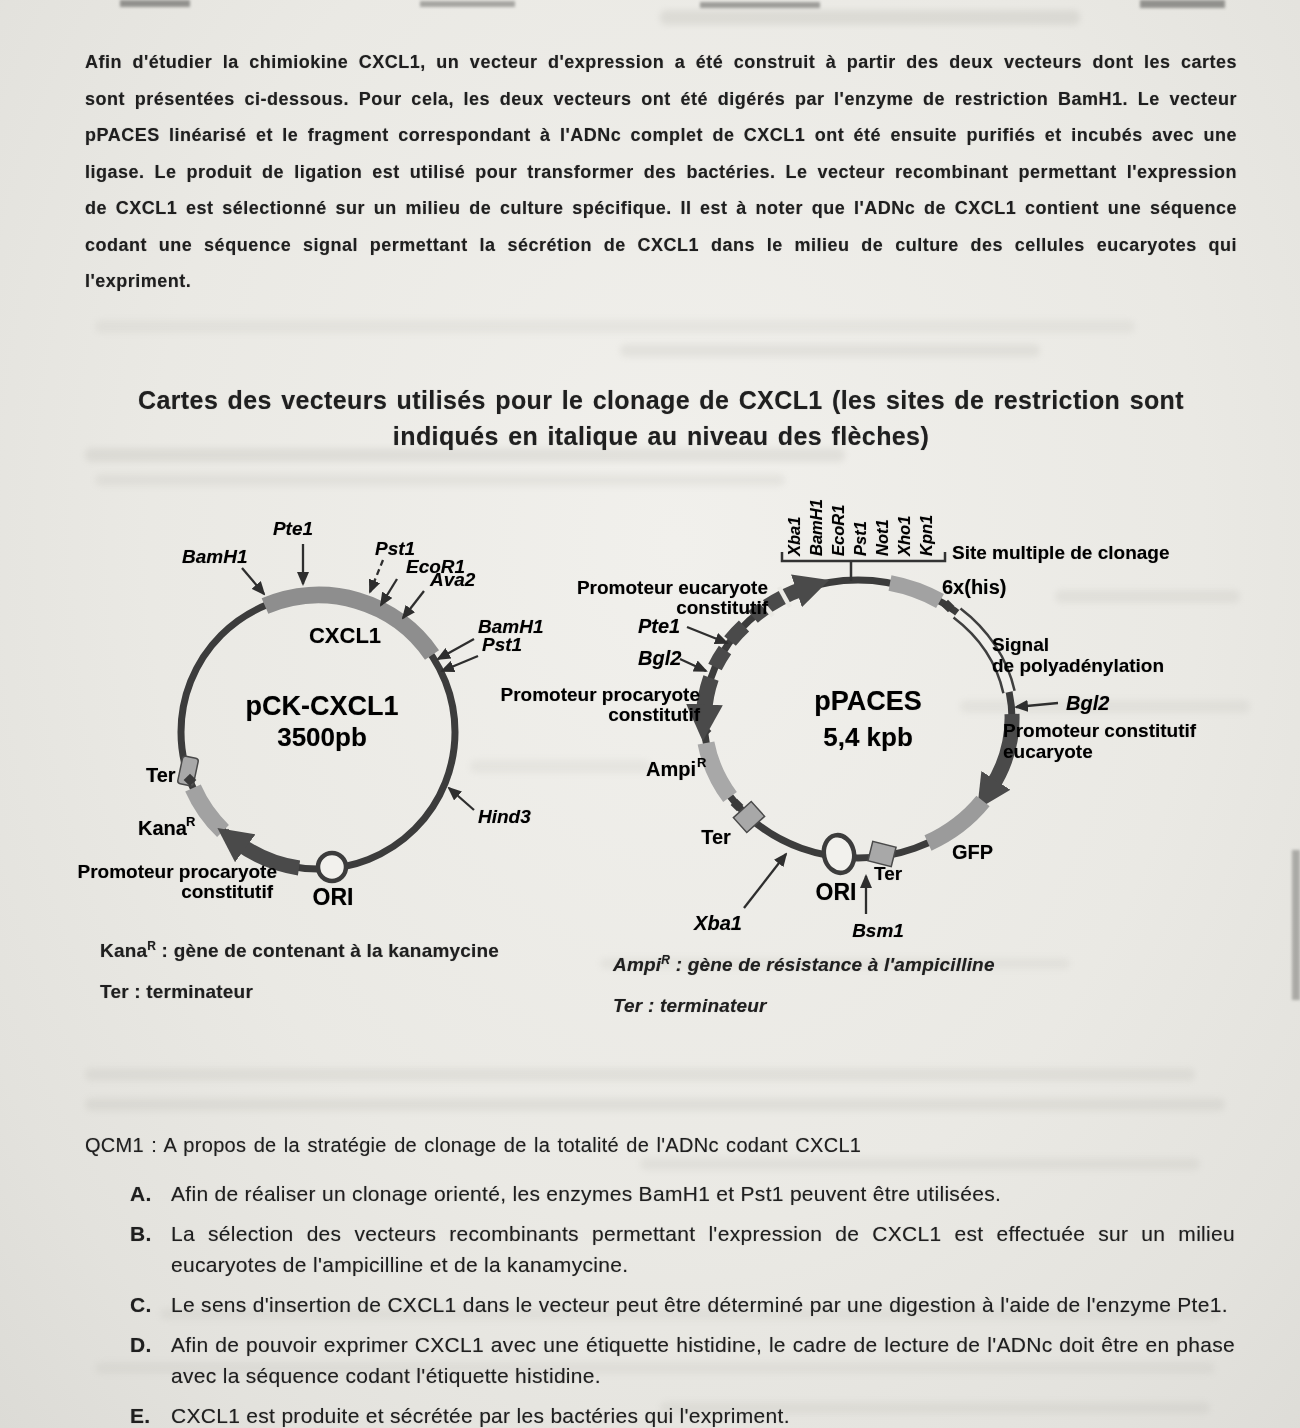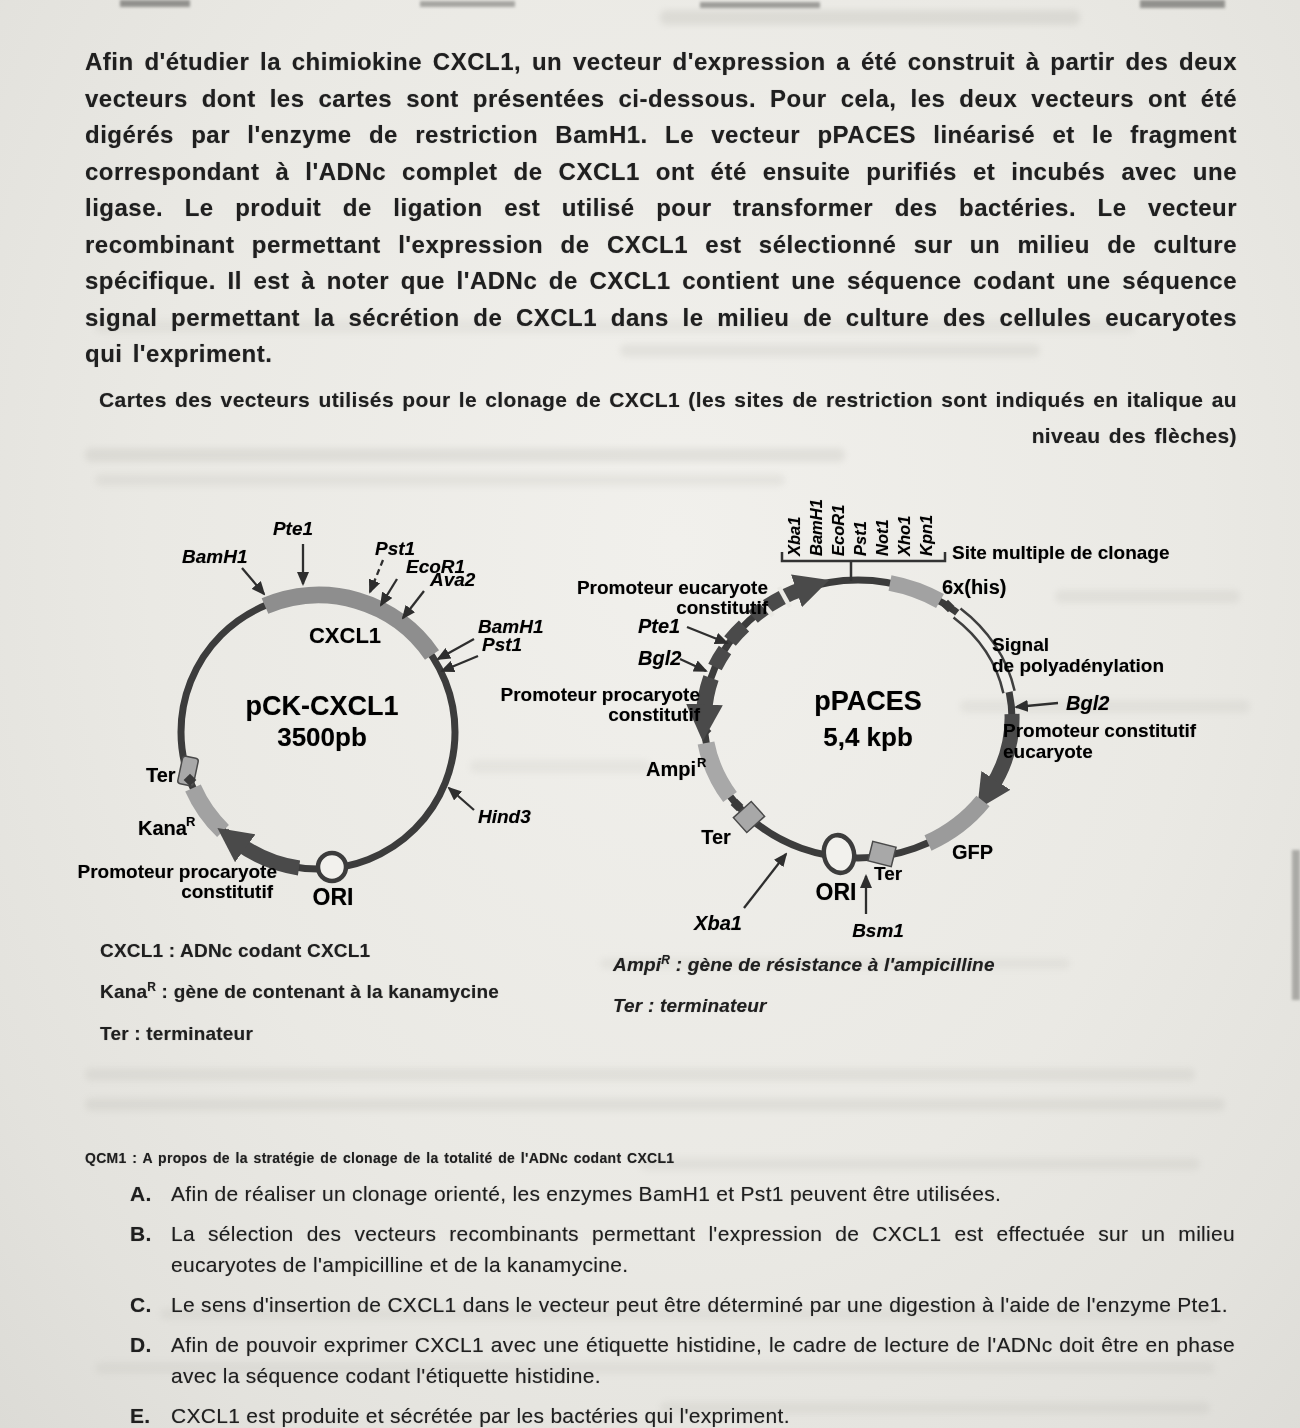--- a/index.html
+++ b/index.html
@@ -4,36 +4,36 @@
 <style>
   html,body{margin:0;padding:0;background:#cfcec9;}
   .page{
     position:relative;width:1300px;height:1428px;overflow:hidden;
     font-family:"Liberation Sans",sans-serif;color:#1f1f1f;
     background:radial-gradient(ellipse at 52% 38%, #f1f0ec 0%, #eae9e4 55%, #e3e2dd 82%, #dcdbd6 100%);
   }
   .txt{text-shadow:0 0 1px rgba(45,45,45,.45);}
   .intro{
     position:absolute;left:85px;top:44px;width:1152px;
-    font-size:24px;font-weight:bold;line-height:36.5px;text-align:justify;
+    font-size:18px;font-weight:bold;line-height:36.5px;text-align:justify;
     letter-spacing:.5px;word-spacing:3px;
   }
   .maps-heading{
     position:absolute;left:85px;top:382px;width:1152px;
-    font-size:21px;font-weight:bold;line-height:36px;text-align:right;
+    font-size:25px;font-weight:bold;line-height:36px;text-align:center;
     letter-spacing:.4px;word-spacing:2px;
   }
   .diagram{position:absolute;left:0;top:480px;width:1300px;height:470px;}
   .legend{position:absolute;font-size:19px;font-weight:600;line-height:36px;letter-spacing:.2px;}
   .legend-left{left:100px;top:928px;width:480px;}
   .legend-right{left:613px;top:942px;width:560px;font-style:italic;}
   .legend sup{font-size:12px;}
   .qcm-title{
     position:absolute;left:85px;top:1134px;width:1160px;
-    font-size:14px;font-weight:bold;letter-spacing:.3px;word-spacing:1.5px;margin-top:16px;
+    font-size:20px;font-weight:normal;letter-spacing:.3px;word-spacing:1.5px;
   }
   .options{position:absolute;left:130px;top:1178px;width:1105px;}
   .option{display:flex;margin-bottom:9px;font-size:21px;line-height:31px;letter-spacing:.3px;}
   .option .letter{width:41px;flex:0 0 41px;font-weight:bold;}
   .option .otext{flex:1;text-align:justify;}
   
   .bleed{position:absolute;background:#98978f;filter:blur(3px);border-radius:6px;pointer-events:none;}
   .edge{position:absolute;background:#3e3e3c;filter:blur(1.5px);pointer-events:none;}
   svg text{text-shadow:0 0 1px rgba(45,45,45,.4);}
 </style>
@@ -206,21 +206,20 @@
       <text x="992" y="192" font-size="19" font-weight="600">de polyadénylation</text>
 
       <text x="942" y="114" font-size="20" font-weight="bold">6x(his)</text>
 
       <text x="868" y="230" text-anchor="middle" font-size="27" font-weight="bold">pPACES</text>
       <text x="868" y="266" text-anchor="middle" font-size="26" font-weight="bold">5,4 kpb</text>
     </g>
   </svg>
 
   <div class="legend legend-left txt">
-    <div><span>CXCL1 : ADNc codant CXCL1</span><sup></sup><span></span></div>
     <div><span>Kana</span><sup>R</sup><span> : gène de contenant à la kanamycine</span></div>
     <div><span>Ter : terminateur</span><sup></sup><span></span></div>
   </div>
   <div class="legend legend-right txt">
     <div><span>Ampi</span><sup>R</sup><span> : gène de résistance à l'ampicilline</span></div>
     <div><span>Ter : terminateur</span><sup></sup><span></span></div>
   </div>
 
   <div class="qcm-title txt">QCM1 : A propos de la stratégie de clonage de la totalité de l'ADNc codant CXCL1</div>
   <div class="options">

